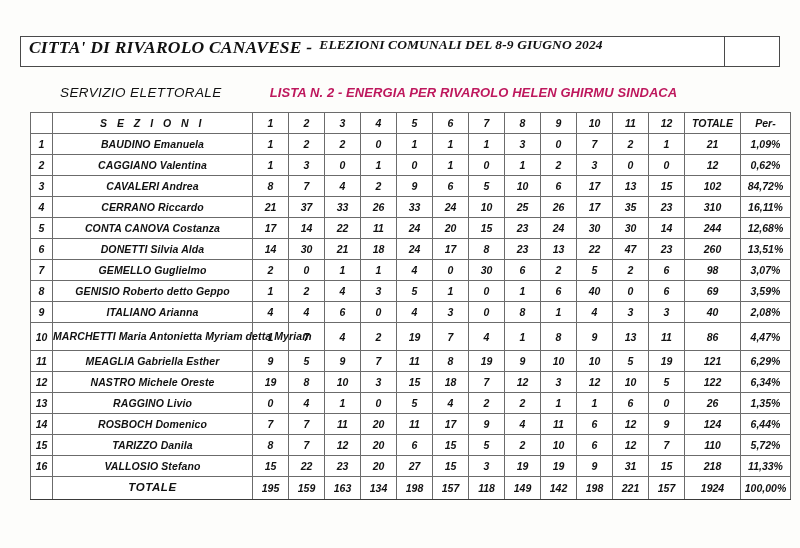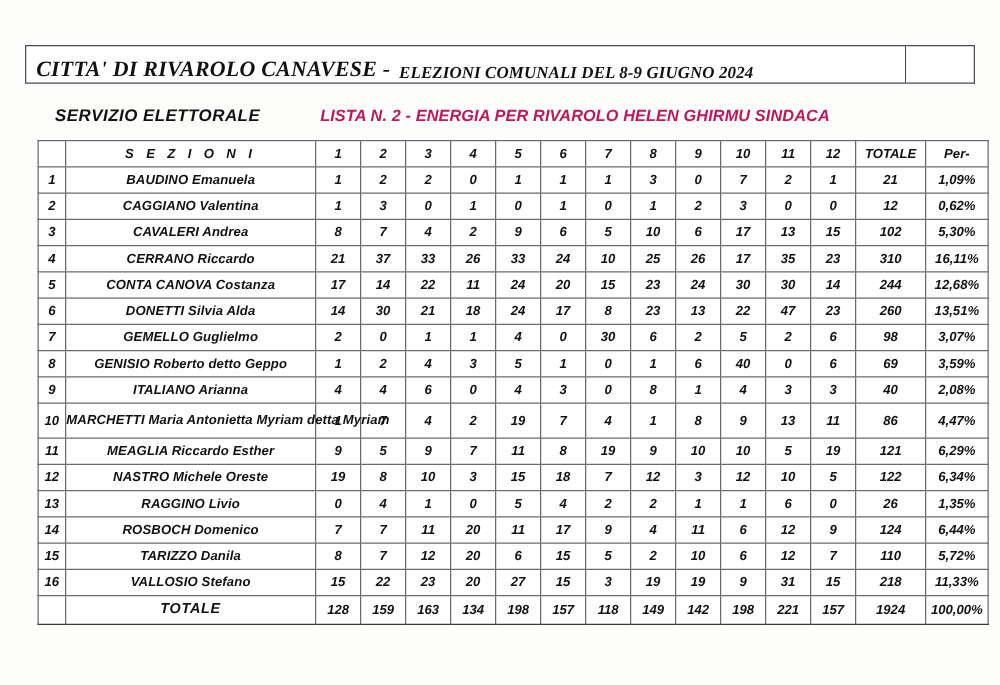--- a/index.html
+++ b/index.html
@@ -28,21 +28,21 @@
     left: 20px;
     top: 36px;
     width: 760px;
     height: 31px;
     display: flex;
   }
   .title-box {
     flex: 1 1 auto;
     border: 1.6px solid #4a4a4a;
     display: flex;
-    align-items: flex-end;
+    align-items: flex-start;
     padding-left: 8px;
     box-sizing: border-box;
     background: #ffffff;
   }
   .title-box-spare {
     width: 54px;
     flex: 0 0 54px;
     border: 1.6px solid #4a4a4a;
     border-left: none;
     background: #ffffff;
@@ -70,24 +70,24 @@
     position: absolute;
     left: 20px;
     top: 80px;
     width: 760px;
     height: 24px;
     display: flex;
     align-items: center;
   }
   .servizio {
     font-style: italic;
-    font-weight: bold;
+    font-weight: normal;
     font-size: 13.5px;
     letter-spacing: 0.4px;
-    margin-left: 24px;
+    margin-left: 40px;
     white-space: nowrap;
   }
   .lista {
     font-style: italic;
     font-weight: bold;
     font-size: 13px;
     letter-spacing: 0.1px;
     margin-left: 48px;
     white-space: nowrap;
   }
@@ -245,21 +245,21 @@
           <td class="c-num">2</td>
           <td class="c-num">9</td>
           <td class="c-num">6</td>
           <td class="c-num">5</td>
           <td class="c-num">10</td>
           <td class="c-num">6</td>
           <td class="c-num">17</td>
           <td class="c-num">13</td>
           <td class="c-num">15</td>
           <td class="c-tot">102</td>
-          <td class="c-per">5,30%</td>
+          <td class="c-per">84,72%</td>
         </tr>
         <tr>
           <td class="c-idx">4</td>
           <td class="c-name">CERRANO Riccardo</td>
           <td class="c-num">21</td>
           <td class="c-num">37</td>
           <td class="c-num">33</td>
           <td class="c-num">26</td>
           <td class="c-num">33</td>
           <td class="c-num">24</td>
@@ -375,21 +375,21 @@
           <td class="c-num">1</td>
           <td class="c-num">8</td>
           <td class="c-num">9</td>
           <td class="c-num">13</td>
           <td class="c-num">11</td>
           <td class="c-tot">86</td>
           <td class="c-per">4,47%</td>
         </tr>
         <tr>
           <td class="c-idx">11</td>
-          <td class="c-name">MEAGLIA Riccardo Esther</td>
+          <td class="c-name">MEAGLIA Gabriella Esther</td>
           <td class="c-num">9</td>
           <td class="c-num">5</td>
           <td class="c-num">9</td>
           <td class="c-num">7</td>
           <td class="c-num">11</td>
           <td class="c-num">8</td>
           <td class="c-num">19</td>
           <td class="c-num">9</td>
           <td class="c-num">10</td>
           <td class="c-num">10</td>
@@ -484,21 +484,21 @@
           <td class="c-num">19</td>
           <td class="c-num">9</td>
           <td class="c-num">31</td>
           <td class="c-num">15</td>
           <td class="c-tot">218</td>
           <td class="c-per">11,33%</td>
         </tr>
         <tr class="totals">
           <td class="c-idx"></td>
           <td class="c-name">TOTALE</td>
-          <td class="c-num">128</td>
+          <td class="c-num">195</td>
           <td class="c-num">159</td>
           <td class="c-num">163</td>
           <td class="c-num">134</td>
           <td class="c-num">198</td>
           <td class="c-num">157</td>
           <td class="c-num">118</td>
           <td class="c-num">149</td>
           <td class="c-num">142</td>
           <td class="c-num">198</td>
           <td class="c-num">221</td>

